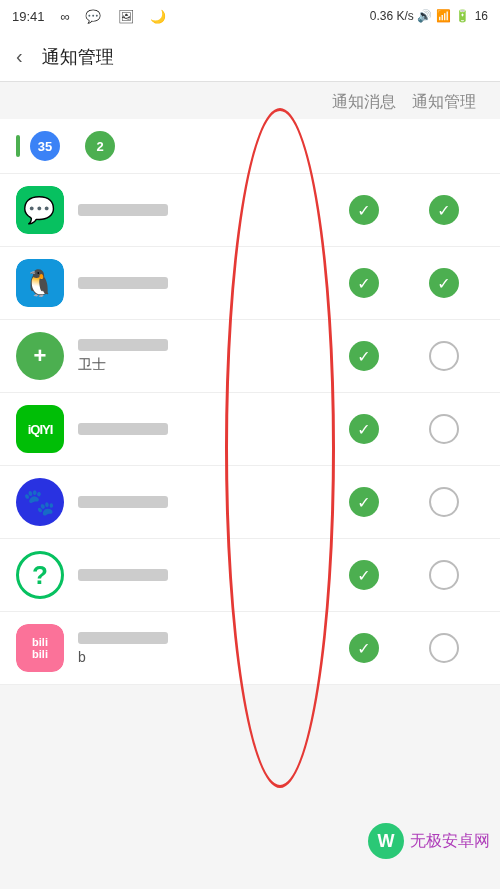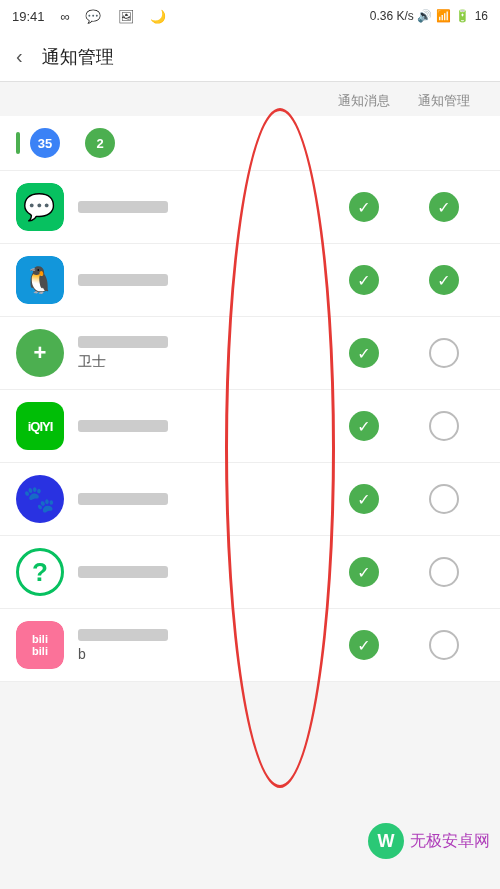--- a/index.html
+++ b/index.html
@@ -53,21 +53,21 @@
     .col-headers {
       display: flex;
       align-items: center;
       padding: 10px 16px 6px;
       background: #f5f5f5;
     }
     .col-spacer { flex: 1; }
     .col-header {
       width: 80px;
       text-align: center;
-      font-size: 13px;
+      font-size: 16px;
       color: #888;
     }
 
     
     .section-header {
       background: #fff;
       padding: 12px 16px;
       display: flex;
       align-items: center;
       border-bottom: 1px solid #eee;

